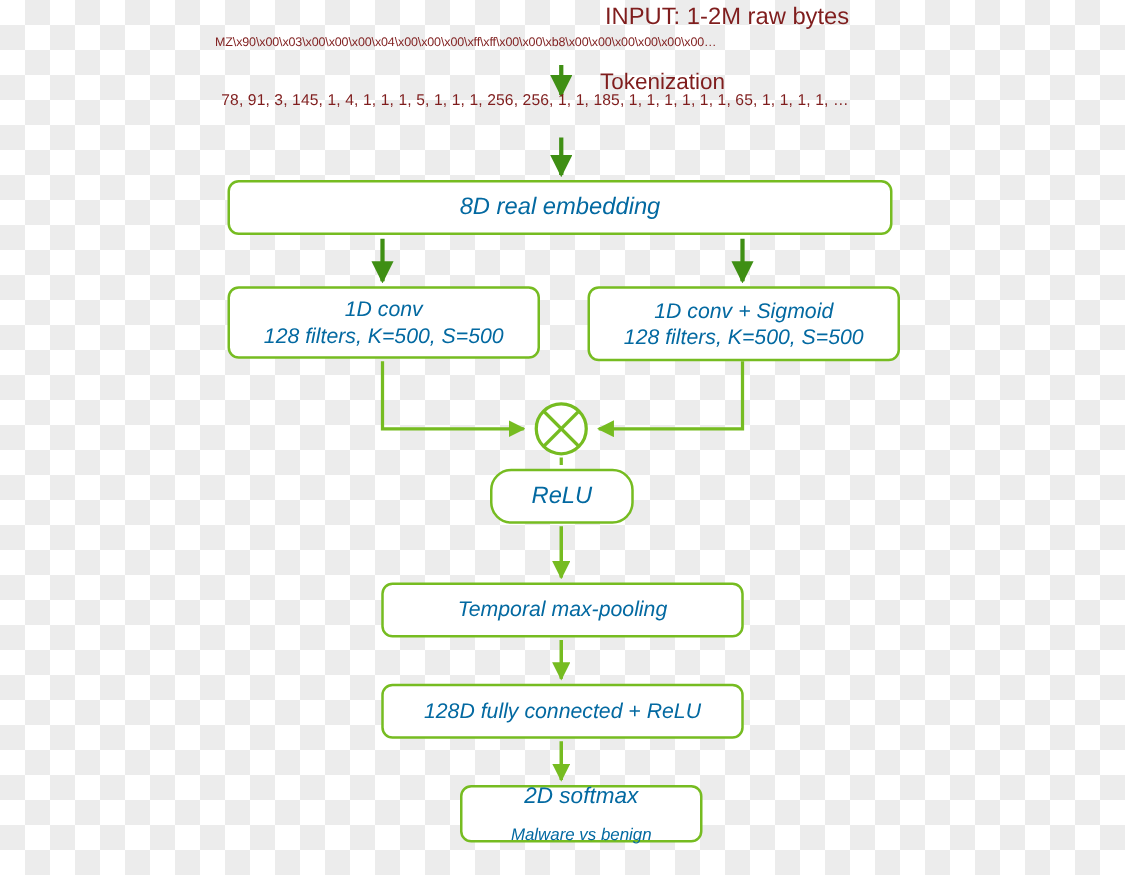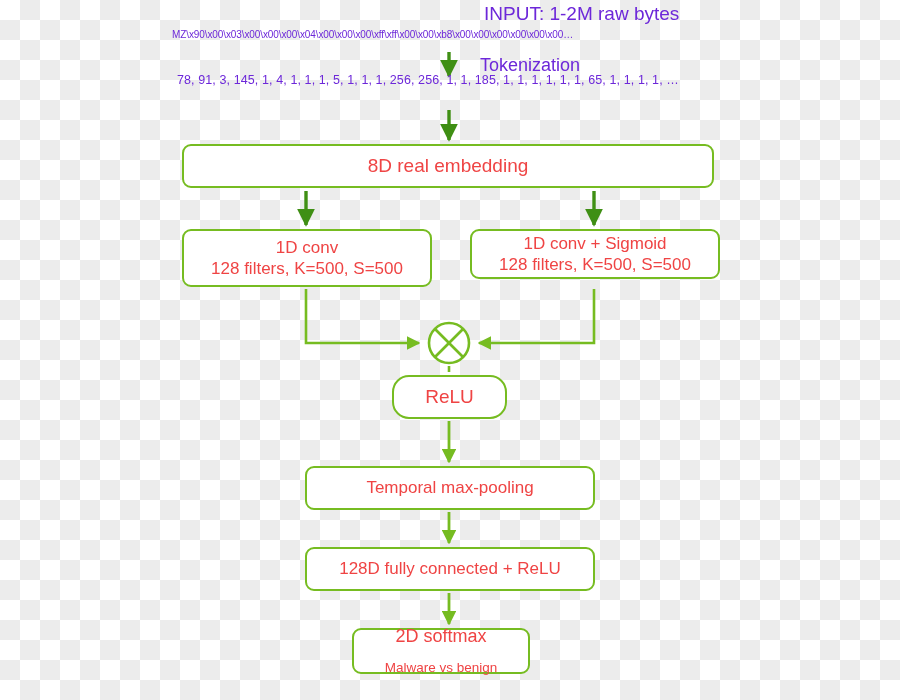--- a/index.html
+++ b/index.html
@@ -22,21 +22,21 @@
 
   #canvas {
     position: relative;
     width: 900px;
     height: 700px;
   }
 
   
   .lbl {
     position: absolute;
-    color: #6d28d9;
+    color: #7f1d1d;
     white-space: nowrap;
     line-height: 1.1;
   }
   #input-title {
     left: 484px;
     top: 4px;
     font-size: 19px;
   }
   #raw-bytes {
     left: 172px;
@@ -56,59 +56,60 @@
     letter-spacing: 0.1px;
   }
 
   
   .node {
     position: absolute;
     box-sizing: border-box;
     background: #ffffff;
     border: 2.4px solid #76bc21;
     border-radius: 9px;
-    color: #ef4444;
+    color: #0369a1;
     display: flex;
     flex-direction: column;
     align-items: center;
     justify-content: center;
     text-align: center;
     line-height: 1.25;
+    font-style: italic;
   }
   .node .line1 { display: block; }
   .node .line2 { display: block; }
 
   #node-embedding {
     left: 182px; top: 144px; width: 532px; height: 44px;
     font-size: 19px;
   }
   #node-conv-a {
     left: 182px; top: 229px; width: 250px; height: 58px;
     font-size: 17px;
   }
   #node-conv-b {
-    left: 470px; top: 229px; width: 250px; height: 50px;
+    left: 470px; top: 229px; width: 250px; height: 60px;
     font-size: 17px;
   }
   #node-relu {
     left: 392px; top: 375px; width: 115px; height: 44px;
     font-size: 19px;
     border-radius: 17px;
   }
   #node-maxpool {
     left: 305px; top: 466px; width: 290px; height: 44px;
     font-size: 17px;
     align-items: center;
   }
   #node-fc {
     left: 305px; top: 547px; width: 290px; height: 44px;
     font-size: 17px;
   }
   #node-softmax {
-    left: 352px; top: 628px; width: 178px; height: 46px;
+    left: 368px; top: 628px; width: 194px; height: 46px;
     font-size: 18px;
     gap: 12px;
   }
   #node-softmax .line2 {
     font-size: 13.5px;
     margin-top: 1px;
   }
 
   
   #multiply-node {

